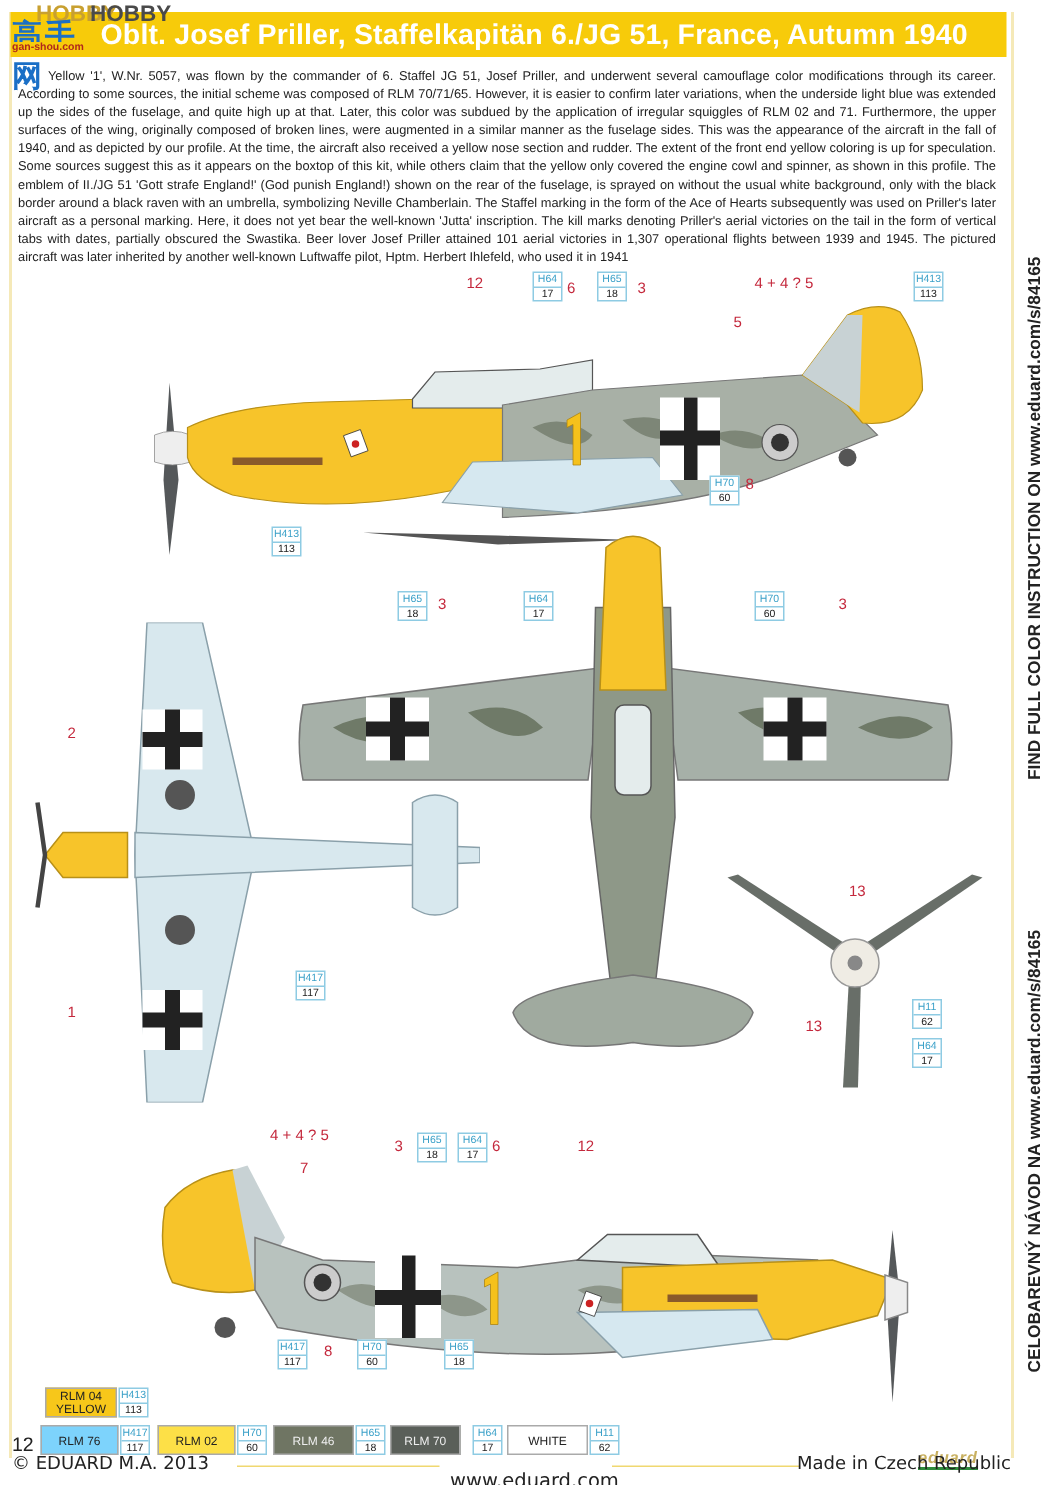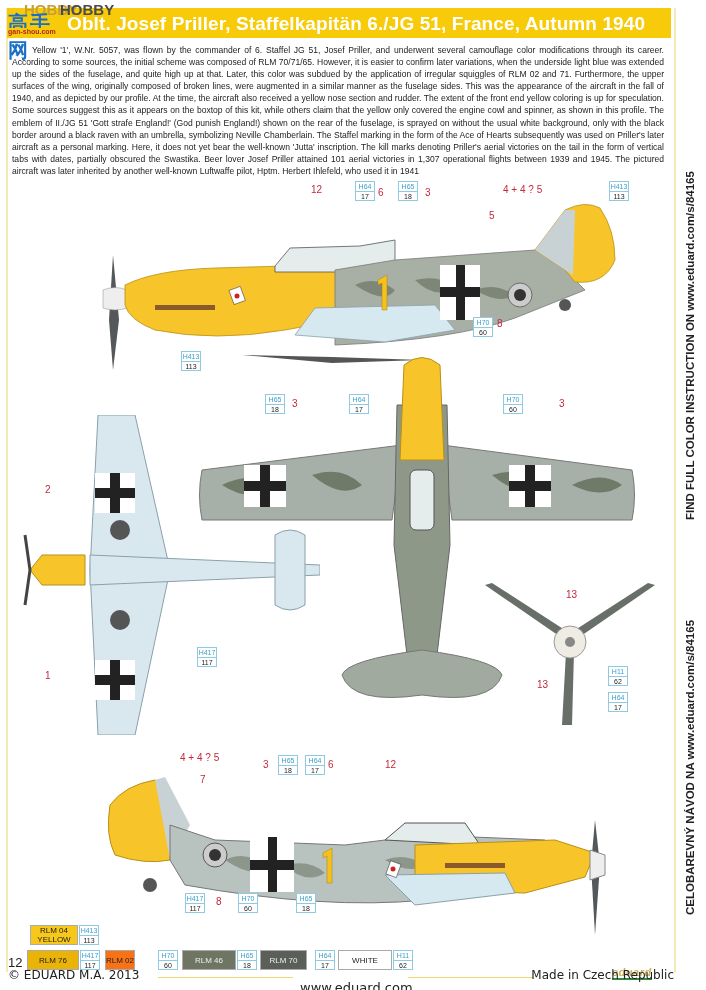--- a/index.html
+++ b/index.html
@@ -284,27 +284,27 @@
   </div>
 
 <div class="swatch" style="left:30px; top:925px; width:48px; background:#f7c71a;">
   <span><span>RLM 04</span><br><span>YELLOW</span></span>
 </div>
 <div class="swatch-code" style="left:79px; top:925px;">
     <span class="hc">H413</span>
     <span class="num">113</span>
   </div>
 
-<div class="swatch" style="left:27px; top:950px; width:52px; background:#eab308;">RLM 76</div>
+<div class="swatch" style="left:27px; top:950px; width:52px; background:#7dd3fc;">RLM 76</div>
 <div class="swatch-code" style="left:80px; top:950px;">
     <span class="hc">H417</span>
     <span class="num">117</span>
   </div>
 
-<div class="swatch" style="left:105px; top:950px; width:30px; background:#f97316;">RLM 02</div>
+<div class="swatch" style="left:105px; top:950px; width:52px; background:#fde047;">RLM 02</div>
 <div class="swatch-code" style="left:158px; top:950px;">
     <span class="hc">H70</span>
     <span class="num">60</span>
   </div>
 
 <div class="swatch" style="left:182px; top:950px; width:54px; background:#6f7563; color:#eee;">RLM 46</div>
 <div class="swatch-code" style="left:237px; top:950px;">
     <span class="hc">H65</span>
     <span class="num">18</span>
   </div>

